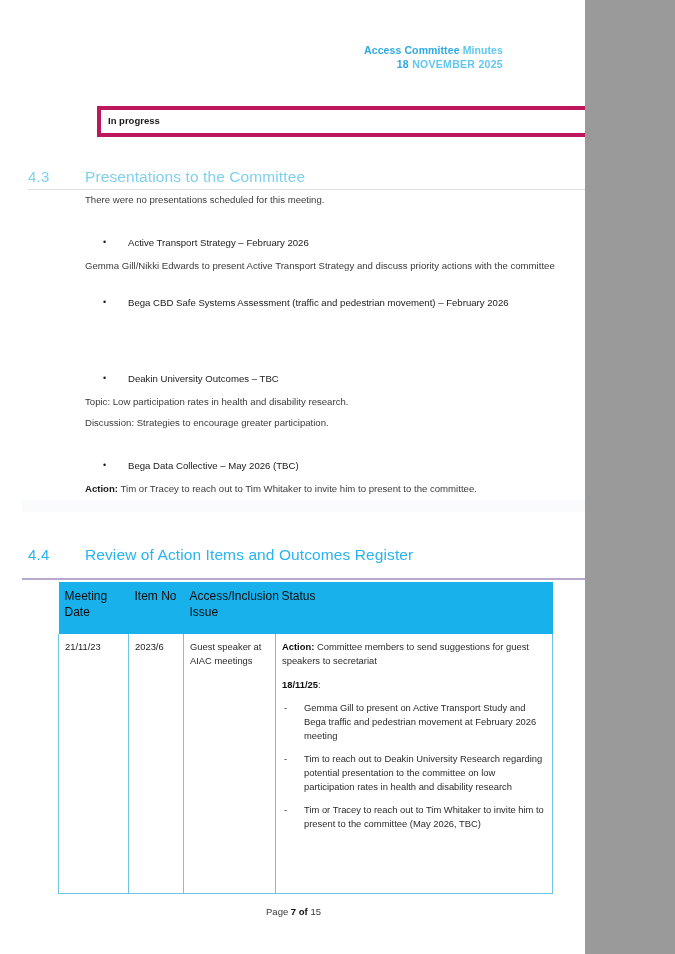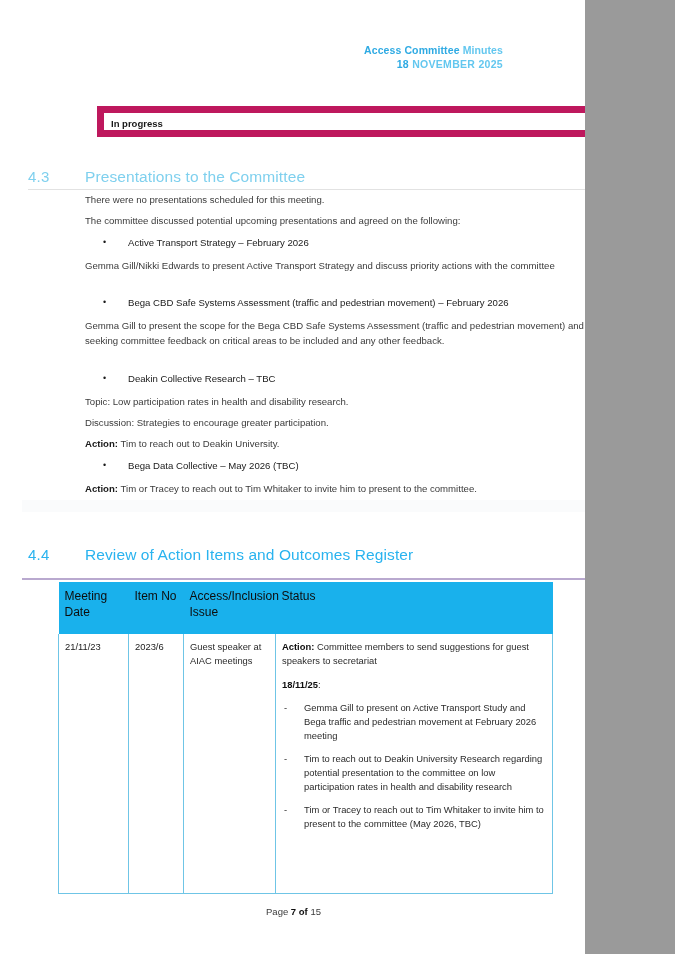--- a/index.html
+++ b/index.html
@@ -47,21 +47,21 @@
     font-weight: bold;
   }
 
   
   .progress-box {
     position: absolute;
     left: 97px;
     top: 106px;
     width: 516px;
     height: 31px;
-    border: 7px solid #be185d;
+    border: 4px solid #be185d;
     box-sizing: border-box;
     background: #ffffff;
   }
   .progress-box .pb-text {
     position: absolute;
     left: 7px;
     top: 5px;
     font-size: 9.5px;
     font-weight: bold;
     color: #1a1a1a;
@@ -252,47 +252,42 @@
   </div>
 
   <div class="section-head" id="sec43">
     <span class="num">4.3</span>
     <span class="title">Presentations to the Committee</span>
     <span class="rule"></span>
   </div>
 
   <div class="para" style="top:193px">There were no presentations scheduled for this meeting.</div>
 
-  <div class="para" style="top:214px">The committee discussed potential upcoming presentations and agreed on the following:</div>
 
   <div class="bullet-item" style="top:236px">
     <span class="dot">•</span>
     <span class="btext">Active Transport Strategy – February 2026</span>
   </div>
 
   <div class="para" style="top:259px">Gemma Gill/Nikki Edwards to present Active Transport Strategy and discuss priority actions with the committee</div>
 
   <div class="bullet-item" style="top:296px">
     <span class="dot">•</span>
     <span class="btext">Bega CBD Safe Systems Assessment (traffic and pedestrian movement) – February 2026</span>
   </div>
 
-  <div class="para" style="top:319px">Gemma Gill to present the scope for the Bega CBD Safe Systems Assessment (traffic and pedestrian movement) and seeking committee feedback on critical areas to be included and any other feedback.</div>
 
   <div class="bullet-item" style="top:372px">
     <span class="dot">•</span>
-    <span class="btext">Deakin Collective Research – TBC</span>
+    <span class="btext">Deakin University Outcomes – TBC</span>
   </div>
 
   <div class="para" style="top:395px">Topic: Low participation rates in health and disability research.</div>
   <div class="para" style="top:416px">Discussion: Strategies to encourage greater participation.</div>
 
-  <div class="para" style="top:437px">
-    <b>Action:</b><span> Tim to reach out to Deakin University.</span>
-  </div>
 
   <div class="bullet-item" style="top:459px">
     <span class="dot">•</span>
     <span class="btext">Bega Data Collective – May 2026 (TBC)</span>
   </div>
 
   <div class="para" style="top:482px">
     <b>Action:</b><span> Tim or Tracey to reach out to Tim Whitaker to invite him to present to the committee.</span>
   </div>
 

